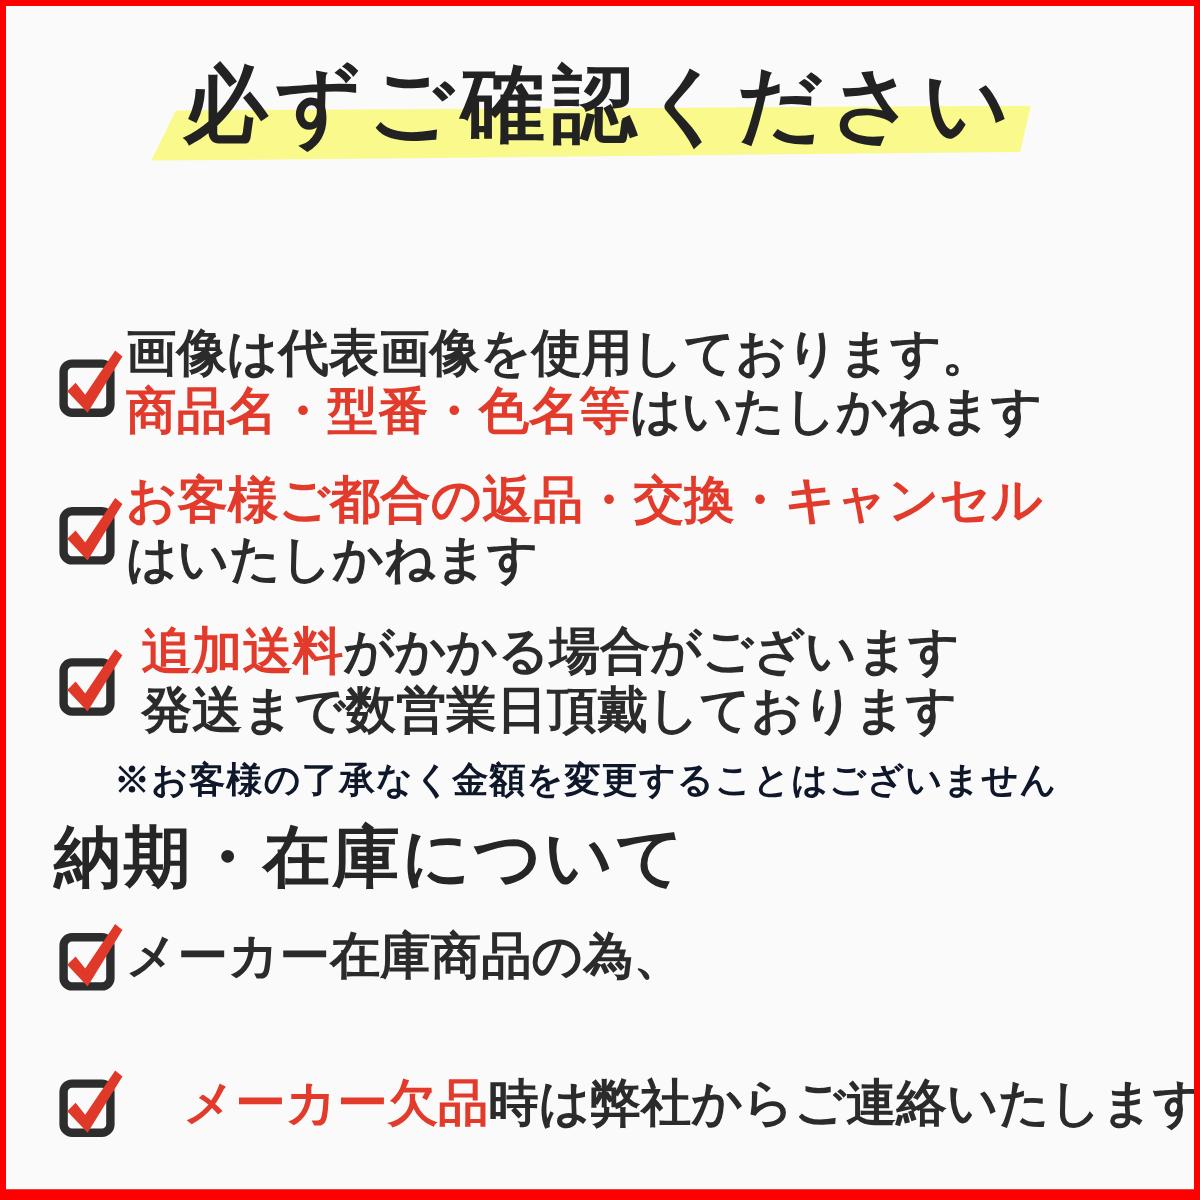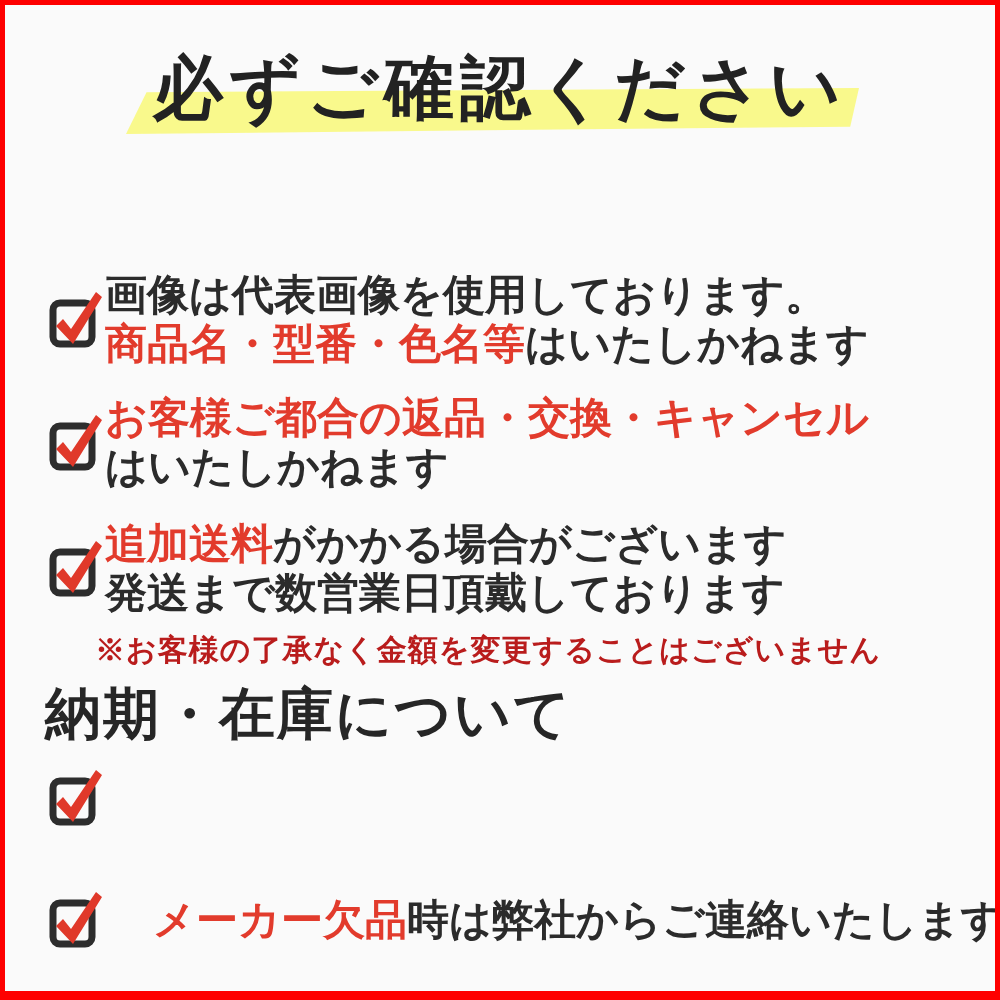--- a/index.html
+++ b/index.html
@@ -65,30 +65,30 @@
     font-size:42px;
     font-weight:600;
     line-height:49px;
     letter-spacing:0;
     white-space:nowrap;
     color:#2b2b2b;
   }
   .red{color:#e23b2c;}
   #item-1{top:266px;}
   #item-2{top:389px;}
-  #item-3{top:515px;}
+  #item-3{top:515px;gap:13px;}
   #item-4{top:765px;}
   #item-5{top:887px;gap:48px;}
   .note{
     position:absolute;
     left:90px;top:625px;
     font-size:30px;
     font-weight:600;
     letter-spacing:1px;
-    color:#b91c1c;
+    color:#0f172a;
     white-space:nowrap;
   }
 </style>
 </head>
 <body>
 
 <div class="frame">
 
   <div class="title-highlight"></div>
   <div class="page-title">必ずご確認ください</div>
@@ -130,20 +130,21 @@
   <div class="note">※お客様の了承なく金額を変更することはございません</div>
 
   <div class="sec-heading" id="heading-stock">納期・在庫について</div>
 
   <div class="item" id="item-4">
     <svg class="cbx" viewBox="0 0 56 60">
       <rect x="6" y="15" width="39" height="41" rx="7" fill="none" stroke="#2d2d2d" stroke-width="7"></rect>
       <path d="M9 38 L16 31 L24 41 L49 4 L55 9 L26 56 Z" fill="#e0392a"></path>
     </svg>
     <div class="txt">
+      <div><span>メーカー在庫商品の為、</span></div>
     </div>
   </div>
 
   <div class="item" id="item-5">
     <svg class="cbx" viewBox="0 0 56 60">
       <rect x="6" y="15" width="39" height="41" rx="7" fill="none" stroke="#2d2d2d" stroke-width="7"></rect>
       <path d="M9 38 L16 31 L24 41 L49 4 L55 9 L26 56 Z" fill="#e0392a"></path>
     </svg>
     <div class="txt">
       <div><span class="red">メーカー欠品</span><span>時は弊社からご連絡いたします</span></div>

